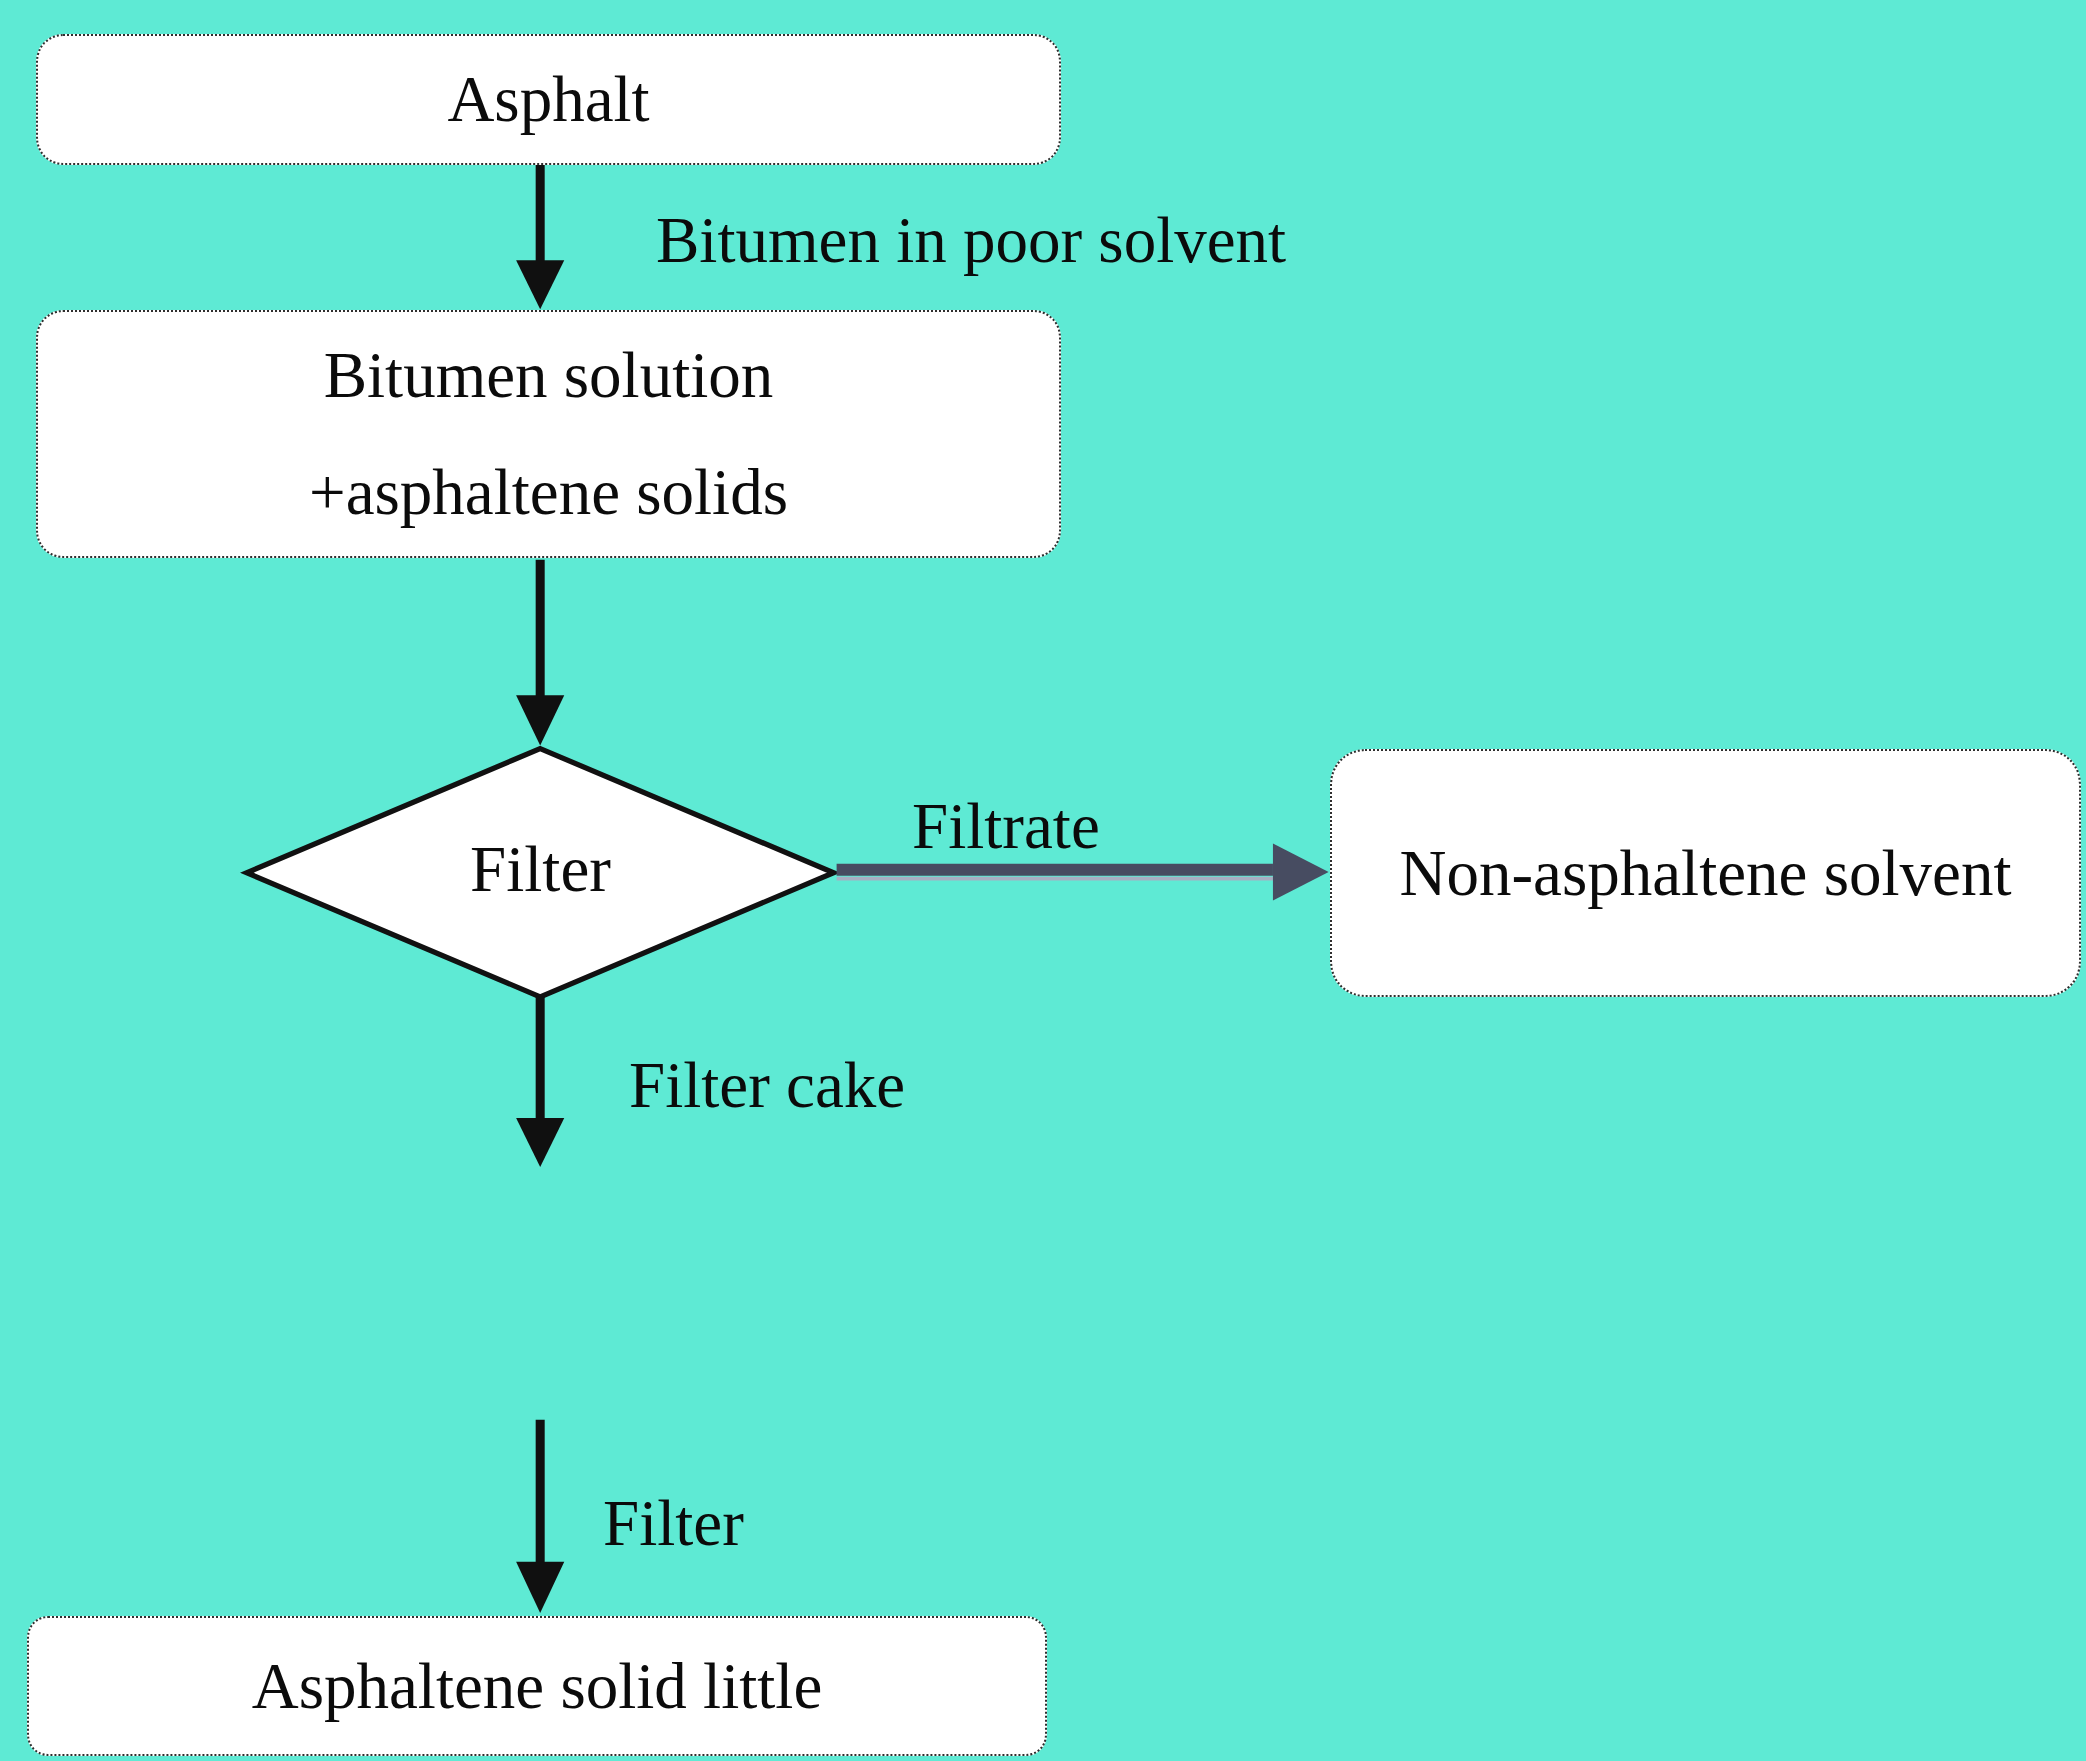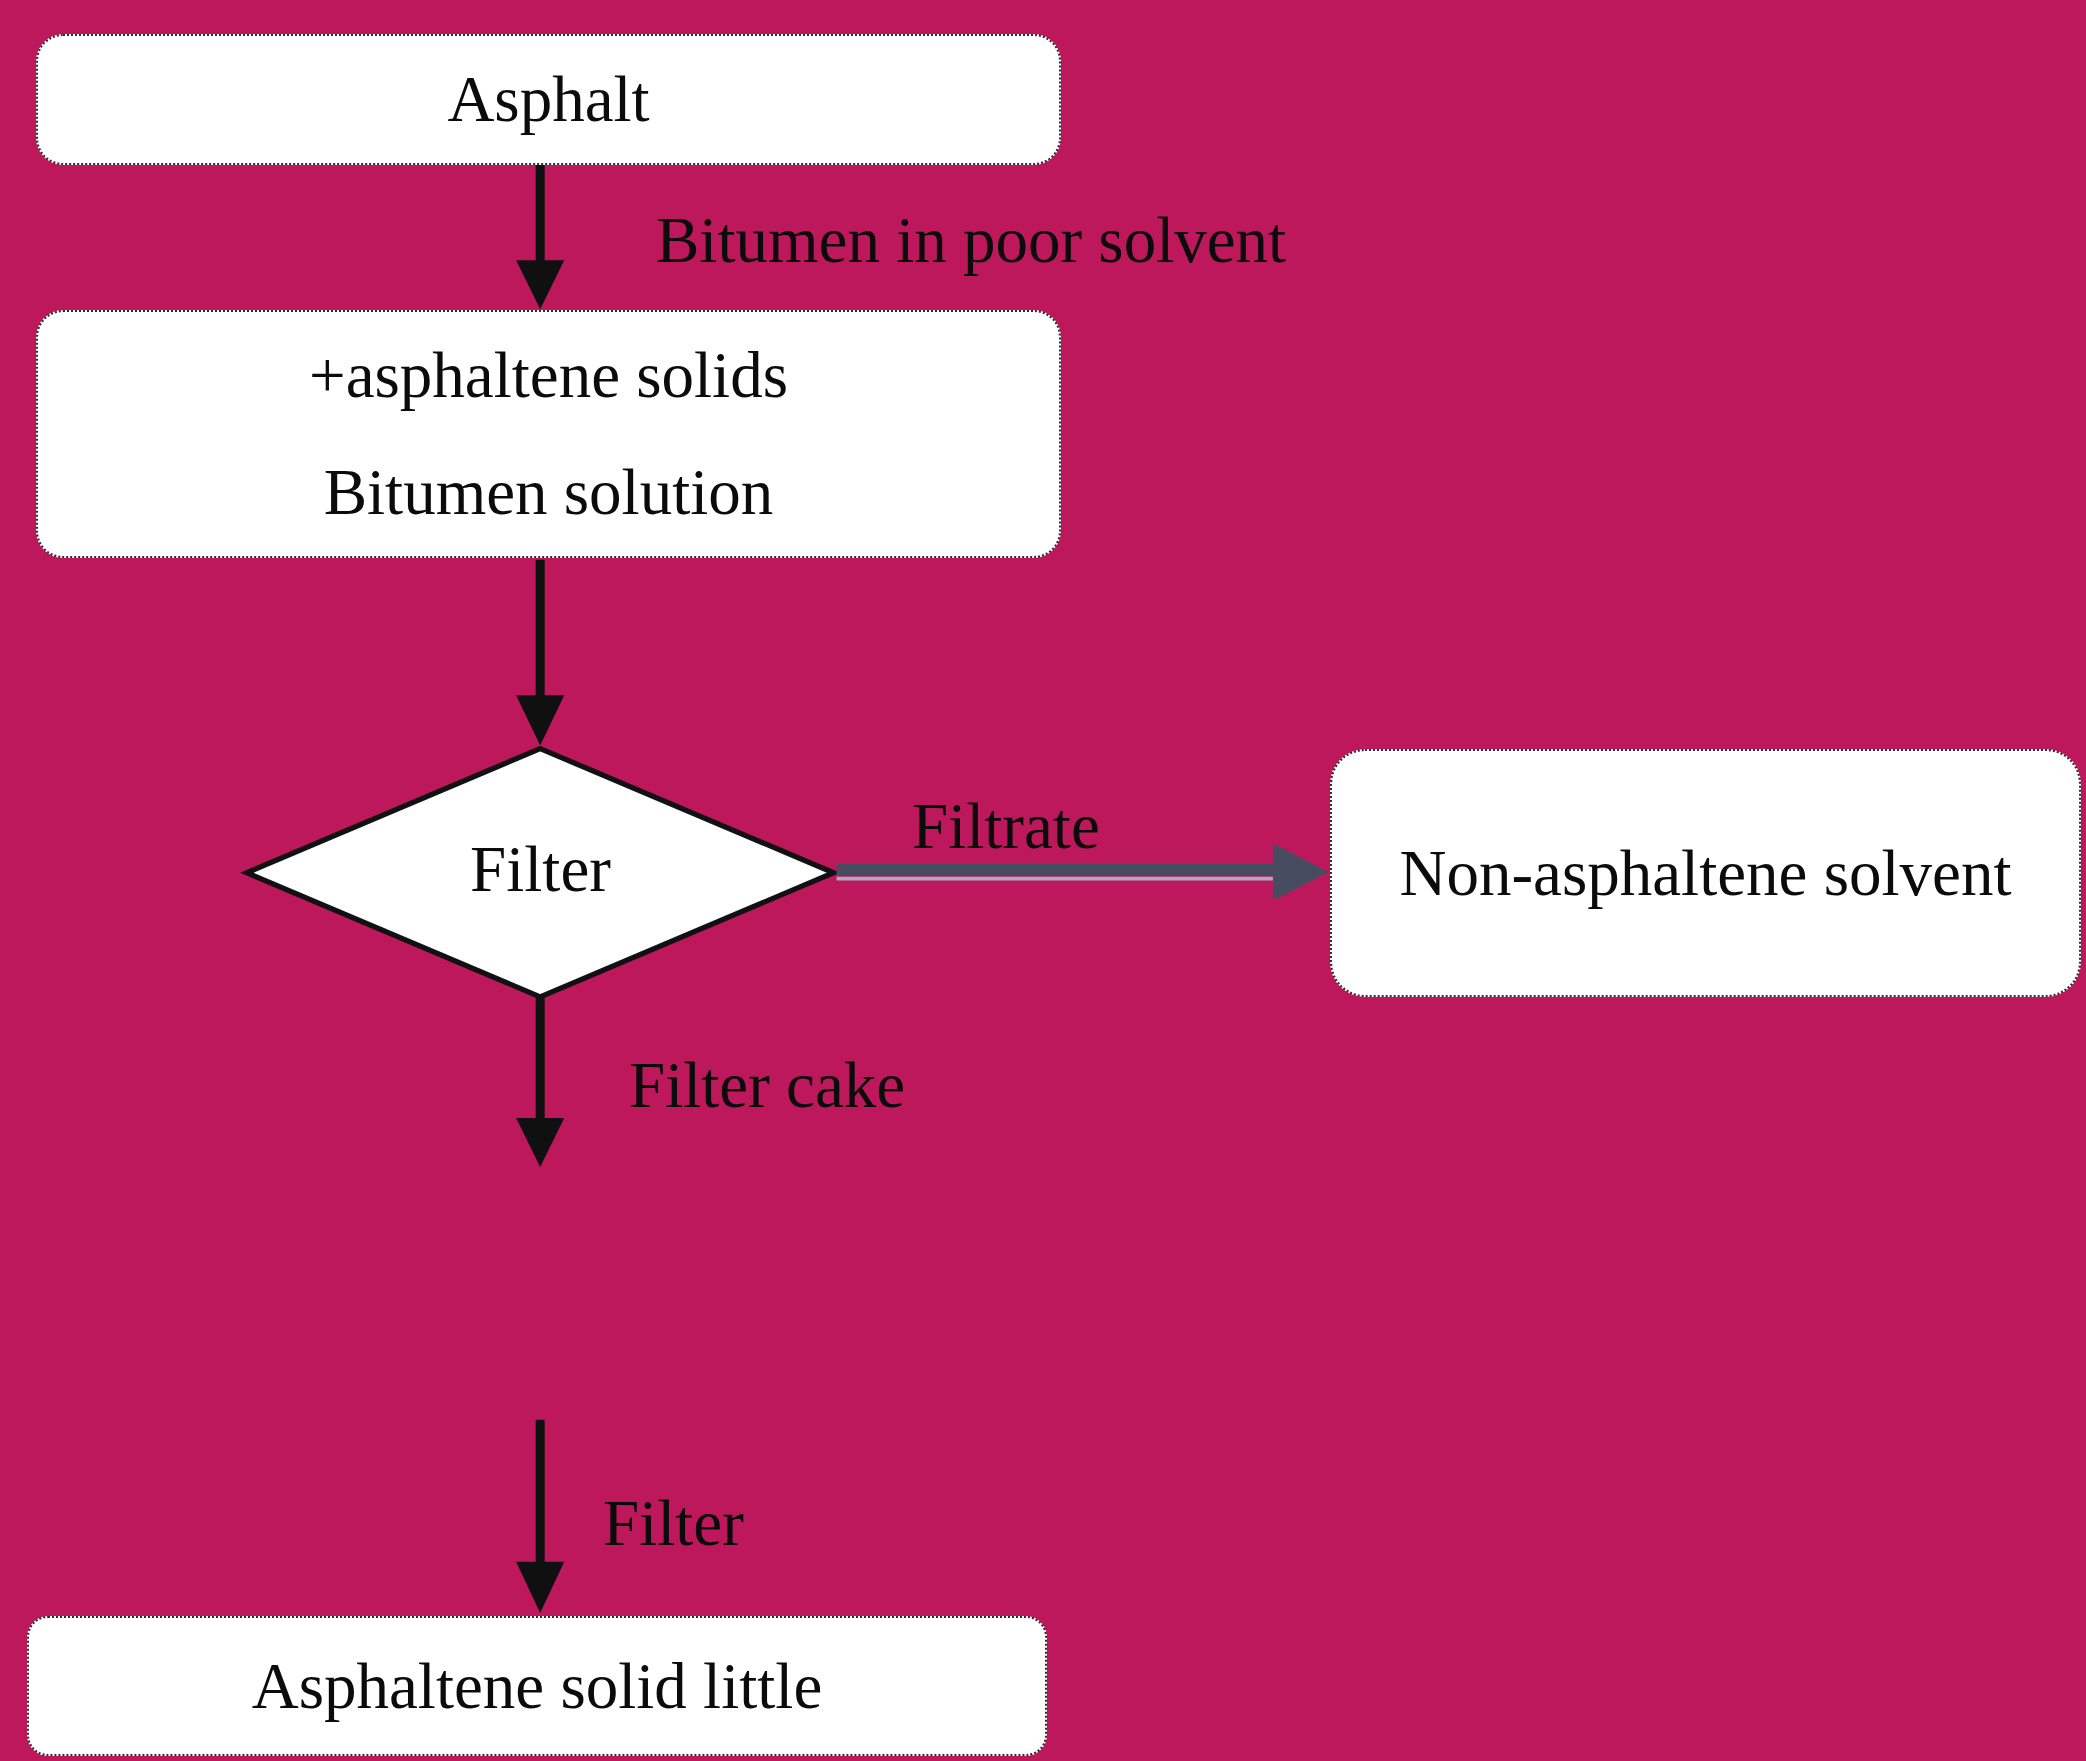--- a/index.html
+++ b/index.html
@@ -4,21 +4,21 @@
 <style>
   html, body {
     margin: 0;
     padding: 0;
     background: #ffffff;
   }
   #canvas {
     position: relative;
     width: 2087px;
     height: 1762px;
-    background: #be185d;
+    background: #5eead4;
     font-family: "Liberation Serif", "DejaVu Serif", serif;
     color: #0b0b0b;
     overflow: hidden;
   }
   .node {
     position: absolute;
     border: 2.3px dotted #2e2e2e;
     border-radius: 27px;
     background: #ffffff;
     display: flex;
@@ -99,22 +99,22 @@
       <line x1="718" y1="1887" x2="718" y2="2080" stroke="#101010" stroke-width="12"></line>
       <polygon points="686,2076 750,2076 718,2144" fill="#101010"></polygon>
     </g>
   </svg>
 
   <div class="node" id="box-asphalt">
     <span class="line">Asphalt</span>
   </div>
 
   <div class="node two-line" id="box-bitumen">
+    <span class="line">Bitumen solution</span>
     <span class="line">+asphaltene solids</span>
-    <span class="line">Bitumen solution</span>
   </div>
 
   <div id="diamond-label">Filter</div>
 
   <div class="node" id="box-nas">
     <span class="line">Non-asphaltene solvent</span>
   </div>
 
 
   <div class="node" id="box-product">

